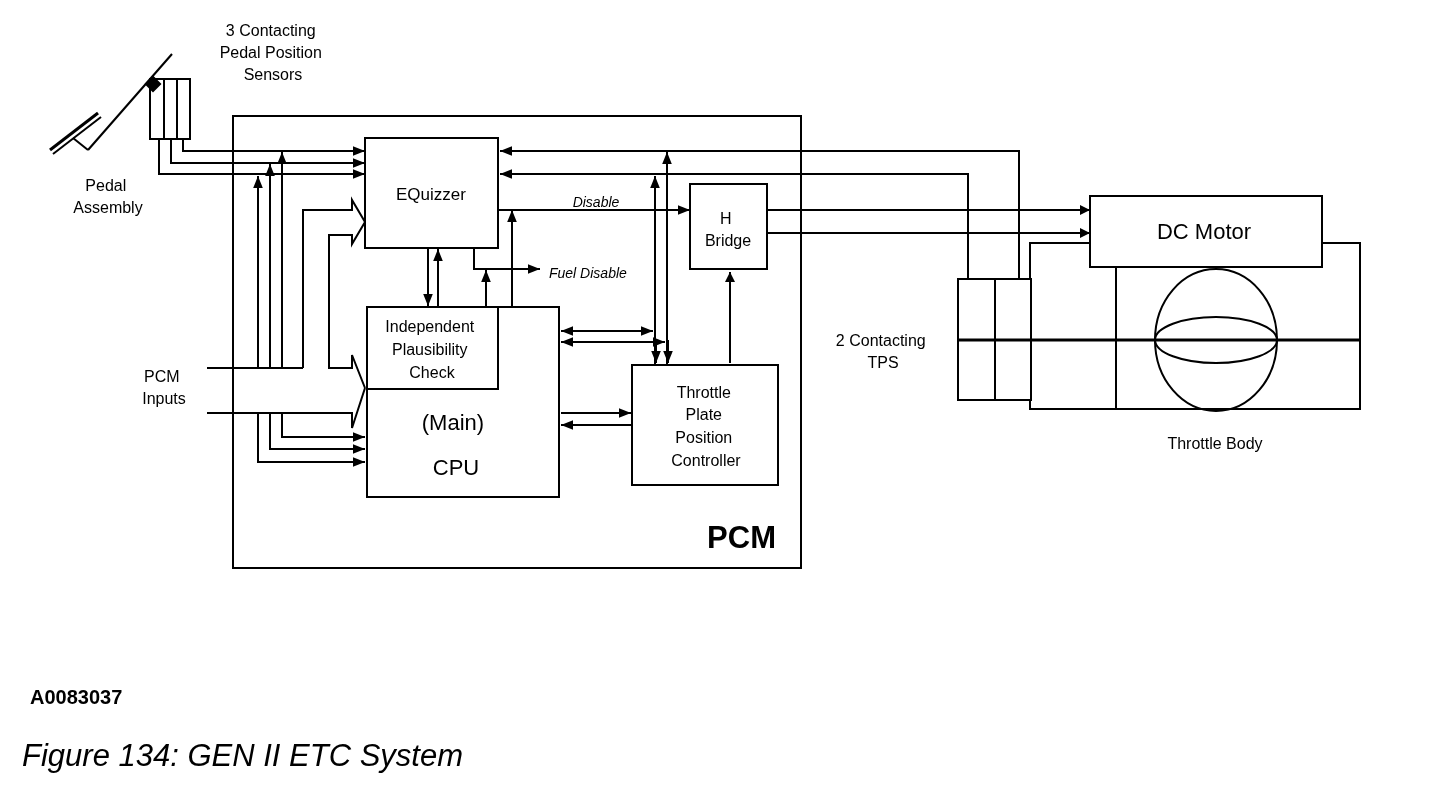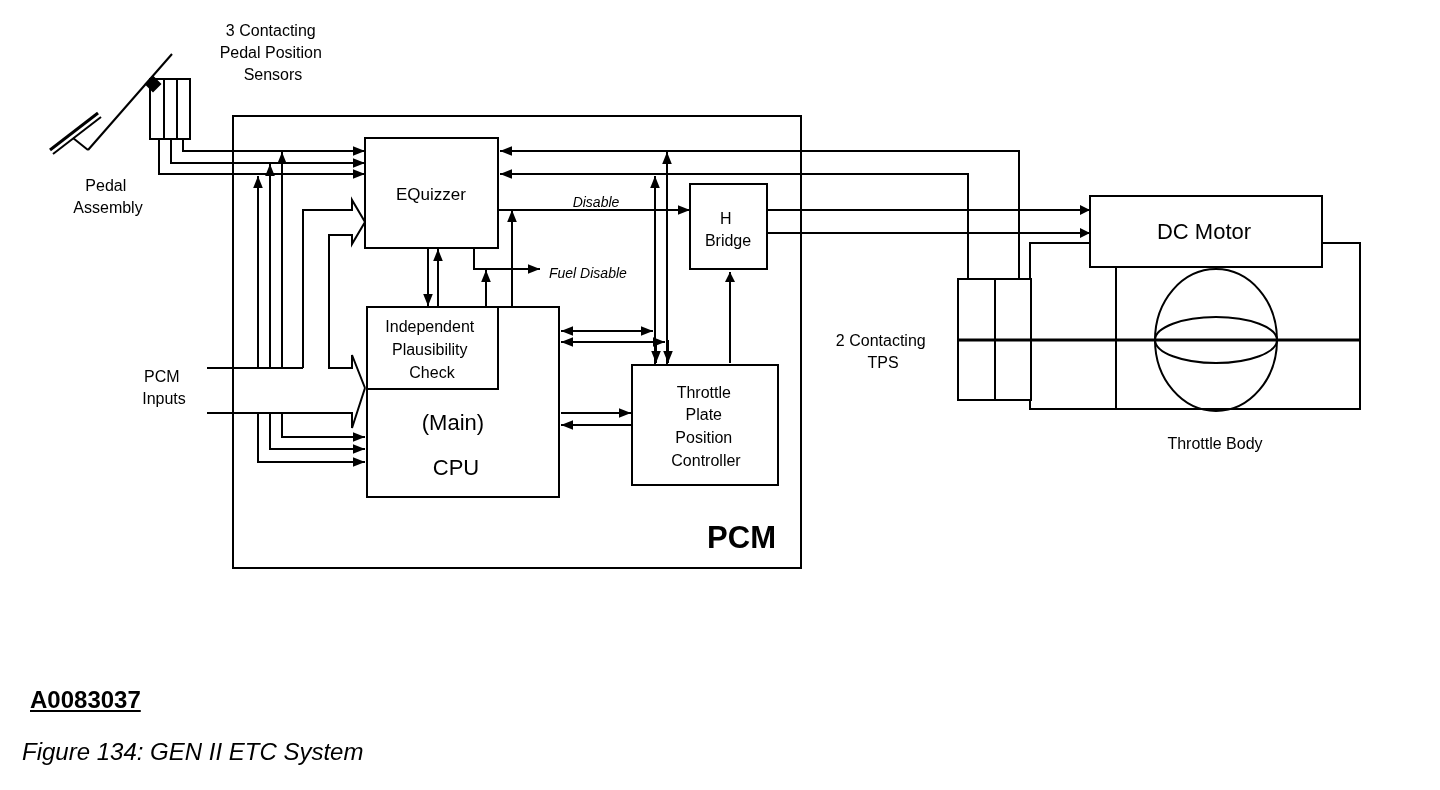--- a/index.html
+++ b/index.html
@@ -1,20 +1,20 @@
 <!DOCTYPE html>
 <html><head>
 <meta charset="utf-8">
 <style>
   html, body { margin: 0; padding: 0; background: #ffffff; }
   body { width: 1440px; height: 790px; position: relative; overflow: hidden; font-family: "Liberation Sans", sans-serif; color: #000; }
   svg#diagram { position: absolute; left: 0; top: 0; }
   .lbl { font-family: "Liberation Sans", sans-serif; fill: #000; }
-  .fig-id { position: absolute; left: 30px; top: 686px; font-family: "Liberation Sans", sans-serif; font-weight: bold; font-size: 24px; text-decoration: underline; }
-  .fig-caption { position: absolute; left: 22px; top: 738px; font-family: "Liberation Sans", sans-serif; font-style: italic; font-size: 24px; }
+  .fig-id { position: absolute; left: 30px; top: 686px; font-family: "Liberation Sans", sans-serif; font-weight: bold; font-size: 20px; }
+  .fig-caption { position: absolute; left: 22px; top: 738px; font-family: "Liberation Sans", sans-serif; font-style: italic; font-size: 31px; }
 </style>
 </head>
 <body>
 
 <svg id="diagram" width="1440" height="790" viewBox="0 0 1440 790">
   <defs>
     <marker id="arr" viewBox="0 0 10 10" refX="10" refY="5" markerWidth="7" markerHeight="6" orient="auto-start-reverse">
       <path d="M0,1 L10,5 L0,9 z" fill="#000"></path>
     </marker>
     <marker id="arrBig" viewBox="0 0 10 10" refX="10" refY="5" markerWidth="5" markerHeight="5" orient="auto-start-reverse">

